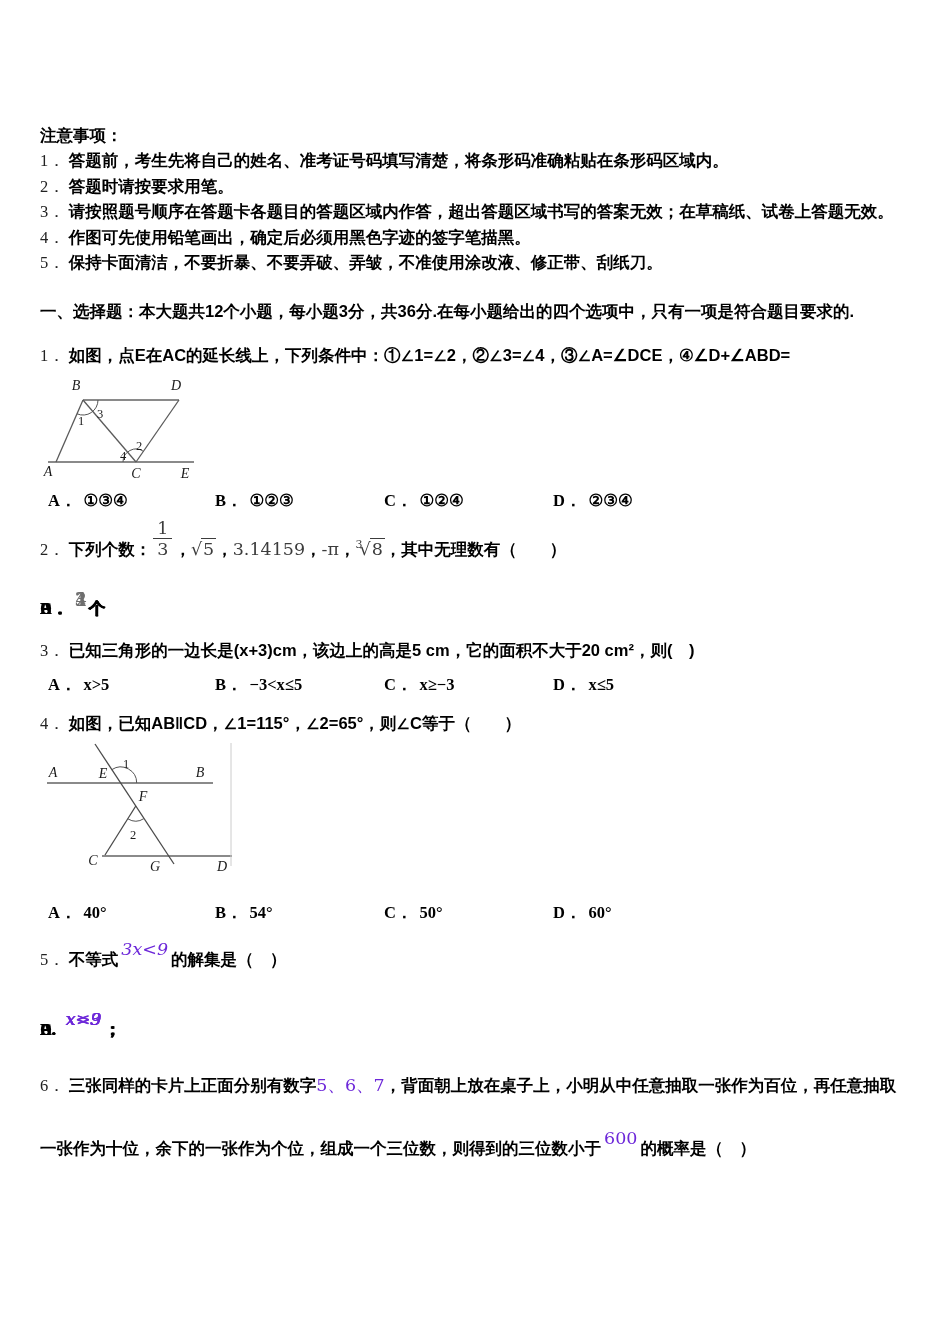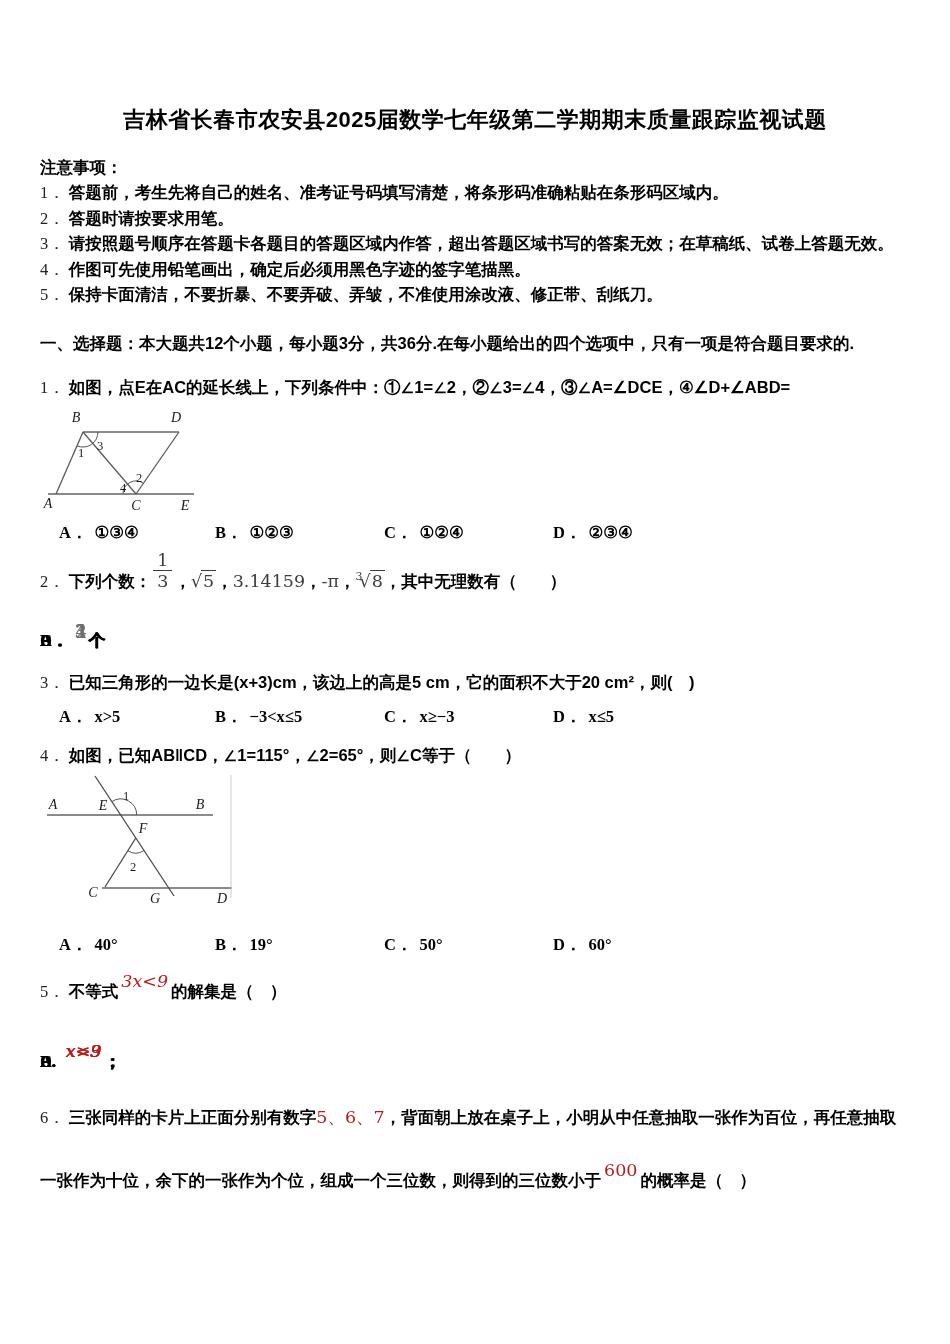--- a/index.html
+++ b/index.html
@@ -28,33 +28,33 @@
   .notice-item{line-height:25.5px;}
   .qnum{font-family:"Liberation Serif",serif;font-weight:400;color:#222;margin-right:4px;}
   .section-heading{margin-top:22px;line-height:26px;}
   .qline{line-height:32px;}
   .q1-l1{margin-top:15px;}
   .q3line,.q4line{margin-top:12px;line-height:26px;}
   .q3line{}
   
   .opts{position:relative;margin-top:8px;height:24px;}
   .opts .opt{position:absolute;top:0;white-space:nowrap;}
-  .opts .c1{left:19px;} .opts .c2{left:175px;} .opts .c3{left:344px;} .opts .c4{left:513px;}
+  .opts .c1{left:8px;} .opts .c2{left:175px;} .opts .c3{left:344px;} .opts .c4{left:513px;}
   .olab{font-family:"Liberation Serif",serif;font-weight:700;margin-right:7px;}
   .opt-text{font-family:"Liberation Serif",serif;font-weight:700;}
   
   .mline{margin-top:4px;}
   .mdark{font-family:"DejaVu Serif","Liberation Serif",serif;font-weight:400;color:#3c3c3c;font-size:17.5px;}
   .frac{display:inline-block;text-align:center;vertical-align:baseline;margin:0 2px;}
   .frac .num{display:block;line-height:20px;border-bottom:1.2px solid #3c3c3c;padding:0 4px;}
   .frac .den{display:block;line-height:20px;}
   .rad .vinc{border-top:1.3px solid #3c3c3c;padding:0 2px;margin-left:-1px;}
   .rad .idx{font-size:11px;position:relative;top:-7px;margin-right:-3px;}
   
-  .gmath{font-family:"DejaVu Serif","Liberation Serif",serif;font-style:italic;font-weight:400;color:#b91c1c;font-size:17.5px;}
+  .gmath{font-family:"DejaVu Serif","Liberation Serif",serif;font-style:italic;font-weight:400;color:#6d28d9;font-size:17.5px;}
   .raise{position:relative;top:-10px;margin:0 3px;}
   .supnum{font-family:"DejaVu Serif","Liberation Serif",serif;font-weight:400;color:#6f6f6f;font-size:18px;position:relative;top:-8px;margin-right:2px;}
   .opts2{position:relative;margin-top:30px;height:34px;}
   .opts2 .opt{position:absolute;top:6px;white-space:nowrap;}
   .q5line{margin-top:12px;padding-top:8px;line-height:26px;}
   .opts5{position:relative;margin-top:32px;height:44px;}
   .opts5 .opt{position:absolute;top:14px;white-space:nowrap;}
   .q6-l1{margin-top:22px;line-height:28px;}
   .q6-l2{margin-top:24px;padding-top:10px;line-height:28px;}
   
@@ -62,21 +62,20 @@
   .fig1{margin:2px 0 0 -4px;}
   .fig2{margin:3px 0 0 5px;}
   .fig text{font-family:"Liberation Serif",serif;font-style:italic;font-size:14px;fill:#1a1a1a;font-weight:400;}
   .fig text.ang{font-style:normal;font-size:12.5px;}
 </style>
 </head>
 <body>
 
 <div class="page">
 
-  <h1 class="title">吉林省长春市农安县2025届数学七年级第二学期期末质量跟踪监视试题</h1>
 
   <div>
     <div class="notice-heading">注意事项：</div>
     <div class="notice-item"><span class="qnum">1．</span><span>答题前，考生先将自己的姓名、准考证号码填写清楚，将条形码准确粘贴在条形码区域内。</span></div>
     <div class="notice-item"><span class="qnum">2．</span><span>答题时请按要求用笔。</span></div>
     <div class="notice-item"><span class="qnum">3．</span><span>请按照题号顺序在答题卡各题目的答题区域内作答，超出答题区域书写的答案无效；在草稿纸、试卷上答题无效。</span></div>
     <div class="notice-item"><span class="qnum">4．</span><span>作图可先使用铅笔画出，确定后必须用黑色字迹的签字笔描黑。</span></div>
     <div class="notice-item"><span class="qnum">5．</span><span>保持卡面清洁，不要折暴、不要弄破、弄皱，不准使用涂改液、修正带、刮纸刀。</span></div>
   </div>
 
@@ -151,21 +150,21 @@
       <text x="98" y="61" text-anchor="middle">F</text>
       <text x="48" y="125" text-anchor="middle">C</text>
       <text x="110" y="131" text-anchor="middle">G</text>
       <text x="177" y="131" text-anchor="middle">D</text>
       <text class="ang" x="81" y="28" text-anchor="middle">1</text>
       <text class="ang" x="88" y="99" text-anchor="middle">2</text>
     </svg>
 
     <div class="opts" style="margin-top:30px;text-align:right;">
       <span class="opt c1"><b class="olab">A．</b><span class="opt-text">40°</span></span>
-      <span class="opt c2"><b class="olab">B．</b><span class="opt-text">19°</span></span>
+      <span class="opt c2"><b class="olab">B．</b><span class="opt-text">54°</span></span>
       <span class="opt c3"><b class="olab">C．</b><span class="opt-text">50°</span></span>
       <span class="opt c4"><b class="olab">D．</b><span class="opt-text">60°</span></span>
     </div>
   </div>
 
   <div>
     <div class="q5line"><span class="qnum">5．</span><span>不等式</span><span class="gmath raise">3x&lt;9</span><span>的解集是（　）</span></div>
     <div class="opts5">
       <span class="opt c1"><b class="olab">A.</b><span class="gmath raise">x&lt;9</span><span>；</span></span>
       <span class="opt c2"><b class="olab">B.</b><span class="gmath raise">x&lt;3</span><span>；</span></span>

